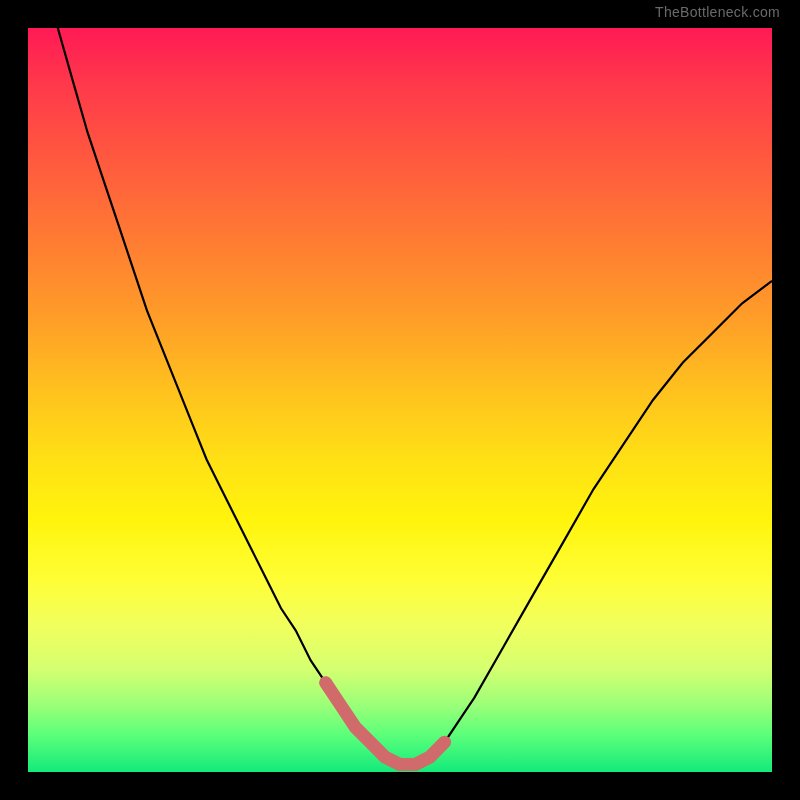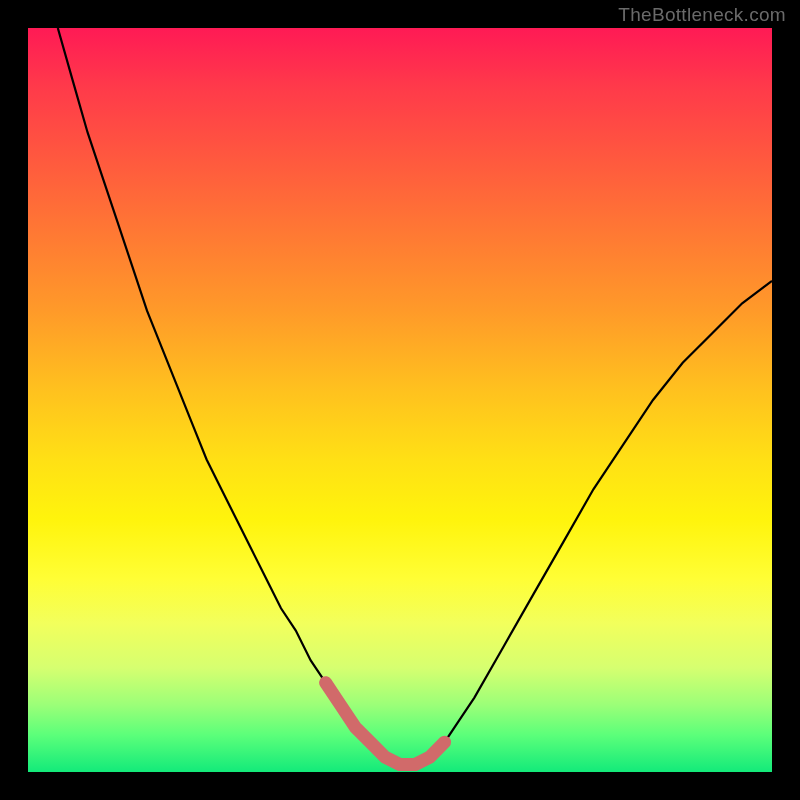--- a/index.html
+++ b/index.html
@@ -40,23 +40,23 @@
       #f2ff5c 80%,
       #d6ff70 86%,
       #9bff78 91%,
       #5cff7a 95%,
       #13ea7a 100%
     );
   }
   .watermark {
     position: absolute;
     top: 4px;
-    right: 14px;
+    right: 20px;
     color: #6a6a6a;
-    font-size: 19px;
+    font-size: 14px;
     font-weight: 500;
     letter-spacing: 0.3px;
     user-select: none;
   }
   svg.overlay {
     position: absolute;
     left: 28px;
     top: 28px;
     width: 744px;
     height: 744px;

